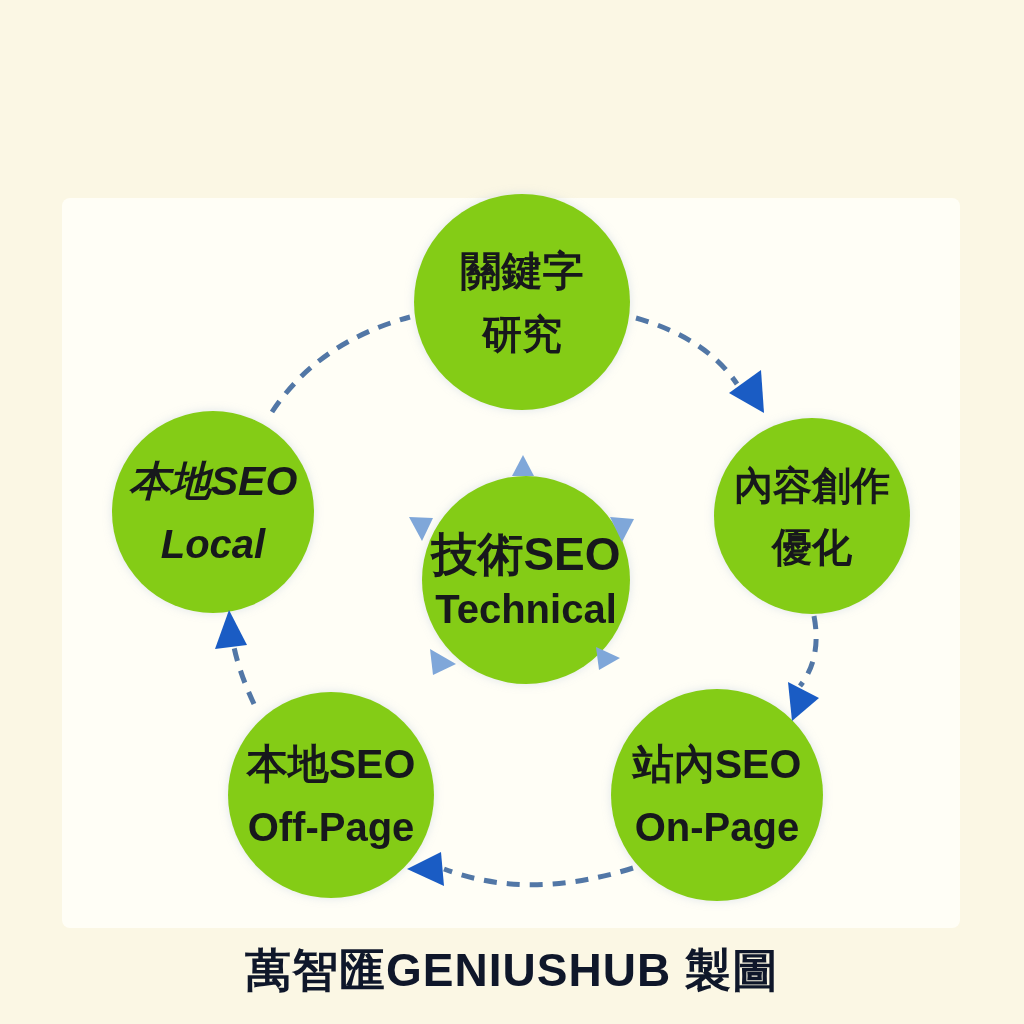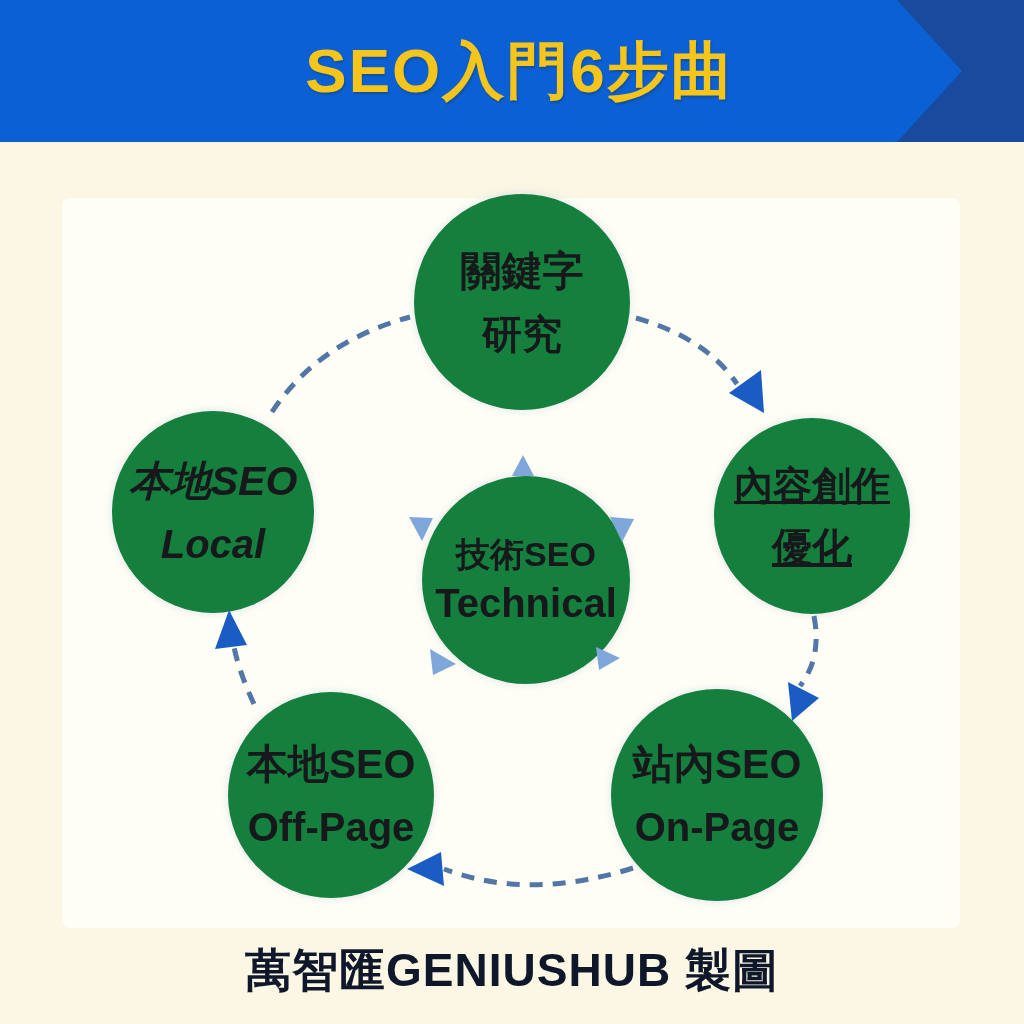--- a/index.html
+++ b/index.html
@@ -27,55 +27,48 @@
   }
   
   .panel{
     position:absolute;left:62px;top:198px;width:898px;height:730px;
     background:#fffef6;border-radius:8px;
   }
   .overlay{position:absolute;left:0;top:0;width:1024px;height:1024px;pointer-events:none;}
   
   .node{
     position:absolute;border-radius:50%;
-    background:#15803d;
+    background:#84cc16;
     display:flex;flex-direction:column;align-items:center;justify-content:center;
     text-align:center;color:#17181c;font-weight:bold;
     box-shadow:0 0 10px rgba(160,180,215,0.35);
   }
   .node .l1{font-size:41px;line-height:1.0;}
   .node .l2{font-size:40px;line-height:1.0;margin-top:22px;}
   .node-keyword {left:414px;top:194px;width:216px;height:216px;}
-  .node-content {left:714px;top:418px;width:196px;height:196px;text-decoration:underline;}
+  .node-content {left:714px;top:418px;width:196px;height:196px;}
   .node-content .l1{font-size:39px;}
   .node-onpage  {left:611px;top:689px;width:212px;height:212px;}
   .node-offpage {left:228px;top:692px;width:206px;height:206px;}
   .node-local   {left:112px;top:411px;width:202px;height:202px;font-style:italic;}
   .node-tech    {left:422px;top:476px;width:208px;height:208px;}
-  .node-tech .l1{font-size:34px;}
+  .node-tech .l1{font-size:46px;}
   .node-tech .l2{font-size:40px;margin-top:12px;}
   
   .credit{
     position:absolute;left:0;top:936px;width:1024px;height:70px;
     display:flex;align-items:center;justify-content:center;
     font-size:46px;font-weight:bold;color:#0f172a;letter-spacing:1px;
   }
 </style>
 </head>
 <body>
 
 <div class="canvas">
 
-  <div class="banner">
-    <svg width="1024" height="142" viewBox="0 0 1024 142">
-      <rect x="0" y="0" width="1024" height="142" fill="#1a4a9e"></rect>
-      <polygon points="0,0 897,0 962,71 897,142 0,142" fill="#0b60d4"></polygon>
-    </svg>
-    <div class="banner-title">SEO入門6步曲</div>
-  </div>
 
   <div class="panel"></div>
 
   <svg class="overlay" viewBox="0 0 1024 1024">
     <g fill="none" stroke="#5277a6" stroke-width="5" stroke-dasharray="13 10">
       <path d="M 272 412 Q 318 342 410 317"></path>
       <path d="M 636 318 Q 706 338 737 384"></path>
       <path d="M 814 616 Q 822 658 800 686"></path>
       <path d="M 633 868 Q 528 901 444 869"></path>
       <path d="M 254 704 Q 238 670 233 642"></path>

